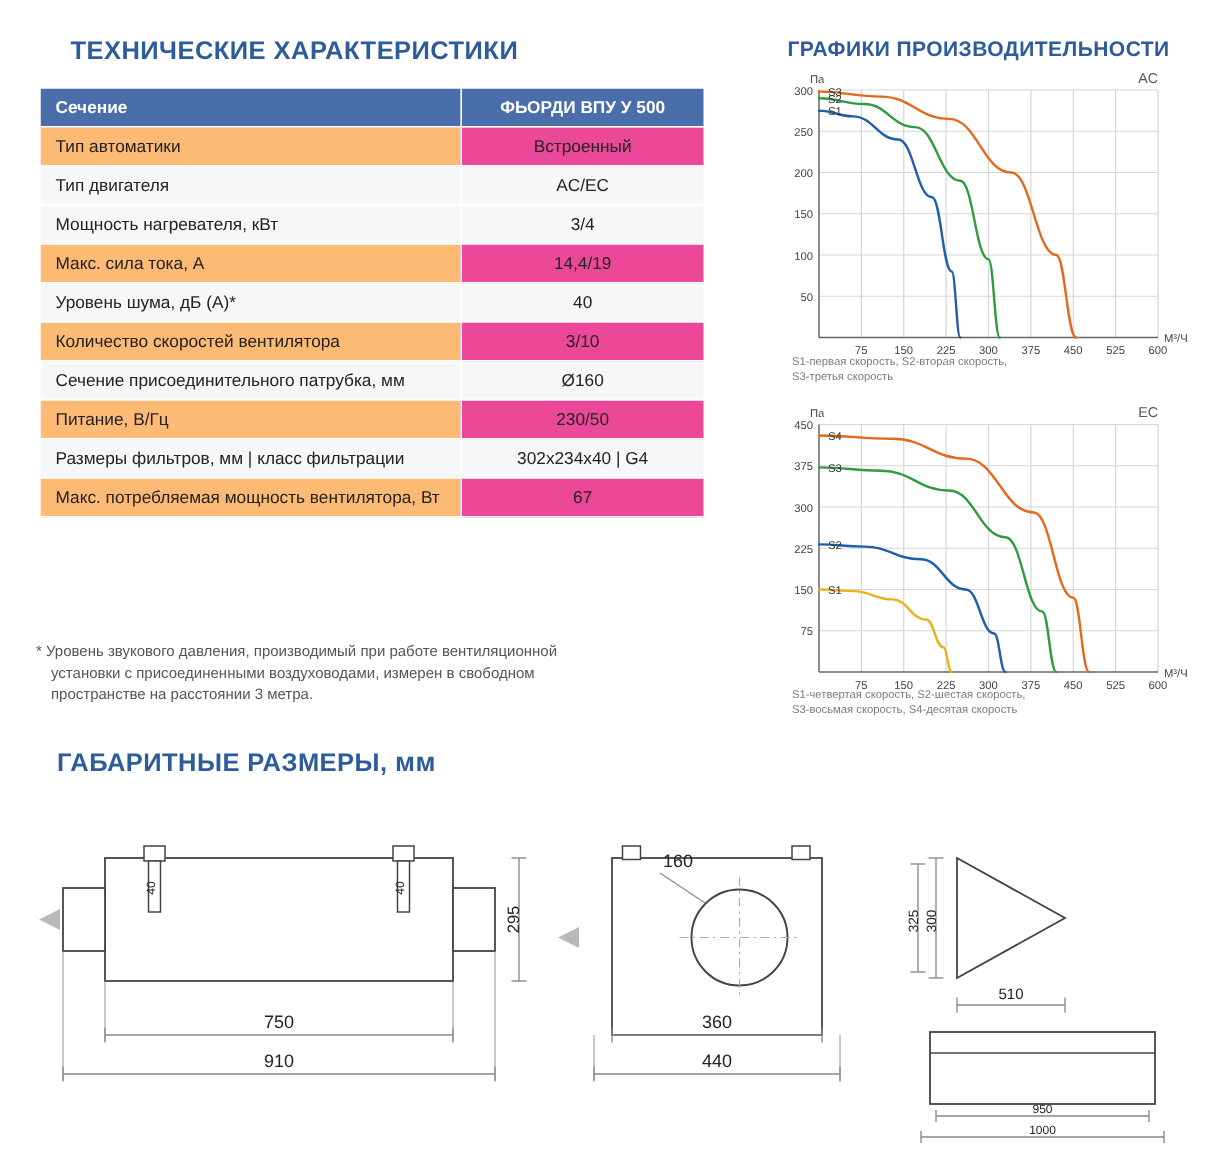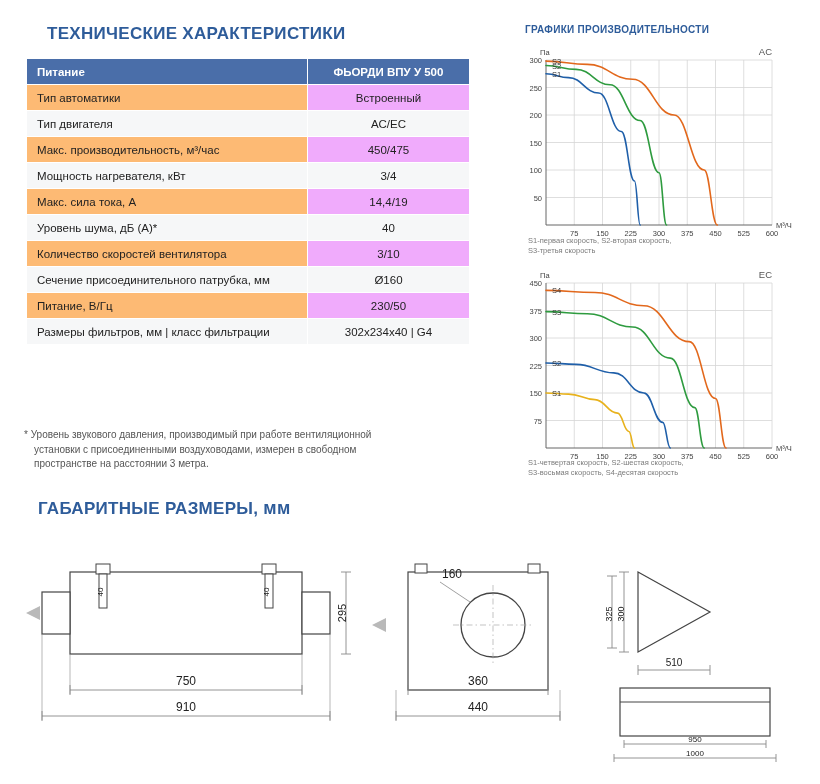--- a/index.html
+++ b/index.html
@@ -14,21 +14,21 @@
   
   .section-title{
     position:absolute;
     color:#2e5c9a;
     font-weight:bold;
     letter-spacing:.3px;
   }
   #tech-title{left:26px;top:24px;font-size:17px;margin-left:21px;}
   #dims-title{left:38px;top:498px;font-size:17px;}
   #dims-title .small{font-size:18px;font-weight:bold;}
-  #charts-title{left:525px;top:24px;font-size:10px;font-weight:bold;}
+  #charts-title{left:525px;top:24px;font-size:14px;font-weight:bold;}
 
   
   #spec-table{
     position:absolute;left:26px;top:58px;width:444px;
     border-collapse:collapse;
     font-size:11.5px;
   }
   #spec-table th, #spec-table td{
     border:1px solid #ffffff;
     padding:0;
@@ -43,21 +43,21 @@
   }
   #spec-table thead th.hcol1{text-align:left;padding-left:10px;width:278px;}
   #spec-table thead th.hcol2{text-align:center;width:166px;margin-left:20px;}
   #spec-table td.p{
     background:#fdba74;
     padding-left:10px;
     text-align:left;
     color:#222;
   }
   #spec-table td.v{
-    background:#f0abfc;
+    background:#ec4899;
     text-align:center;
     color:#222;
   }
   #spec-table tr.alt td{background:#f6f7f8;}
 
   
   #footnote{
     position:absolute;left:24px;top:428px;width:430px;
     font-size:10px;color:#555;line-height:1.45;
   }
@@ -79,37 +79,33 @@
   .legend-row{display:block;}
 </style>
 </head>
 <body>
 
 <div class="section-title" id="tech-title">ТЕХНИЧЕСКИЕ ХАРАКТЕРИСТИКИ</div>
 
 <table id="spec-table">
   <thead>
     <tr>
-      <th class="hcol1">Питание</th>
+      <th class="hcol1">Сечение</th>
       <th class="hcol2">ФЬОРДИ ВПУ У 500</th>
     </tr>
   </thead>
   <tbody id="spec-body">
       <tr>
         <td class="p">Тип автоматики</td>
         <td class="v">Встроенный</td>
       </tr>
       <tr class="alt">
         <td class="p">Тип двигателя</td>
         <td class="v">AC/EC</td>
       </tr>
-      <tr>
-        <td class="p">Макс. производительность, м³/час</td>
-        <td class="v">450/475</td>
-      </tr>
       <tr class="alt">
         <td class="p">Мощность нагревателя, кВт</td>
         <td class="v">3/4</td>
       </tr>
       <tr>
         <td class="p">Макс. сила тока, А</td>
         <td class="v">14,4/19</td>
       </tr>
       <tr class="alt">
         <td class="p">Уровень шума, дБ (А)*</td>
@@ -123,20 +119,24 @@
         <td class="p">Сечение присоединительного патрубка, мм</td>
         <td class="v">Ø160</td>
       </tr>
       <tr>
         <td class="p">Питание, В/Гц</td>
         <td class="v">230/50</td>
       </tr>
       <tr class="alt">
         <td class="p">Размеры фильтров, мм  |  класс фильтрации</td>
         <td class="v">302х234х40  |  G4</td>
+      </tr>
+      <tr>
+        <td class="p">Макс. потребляемая мощность вентилятора, Вт</td>
+        <td class="v">67</td>
       </tr>
     </tbody>
 </table>
 
 <div id="footnote">
   <span>* Уровень звукового давления, производимый при работе вентиляционной</span>
   <span class="ind">установки с присоединенными воздуховодами, измерен в свободном</span>
   <span class="ind">пространстве на расстоянии 3 метра.</span>
 </div>
 

